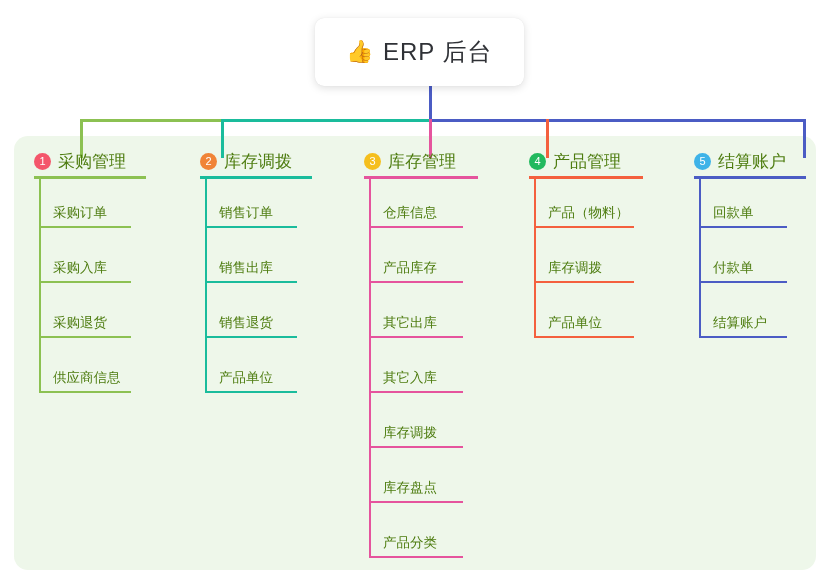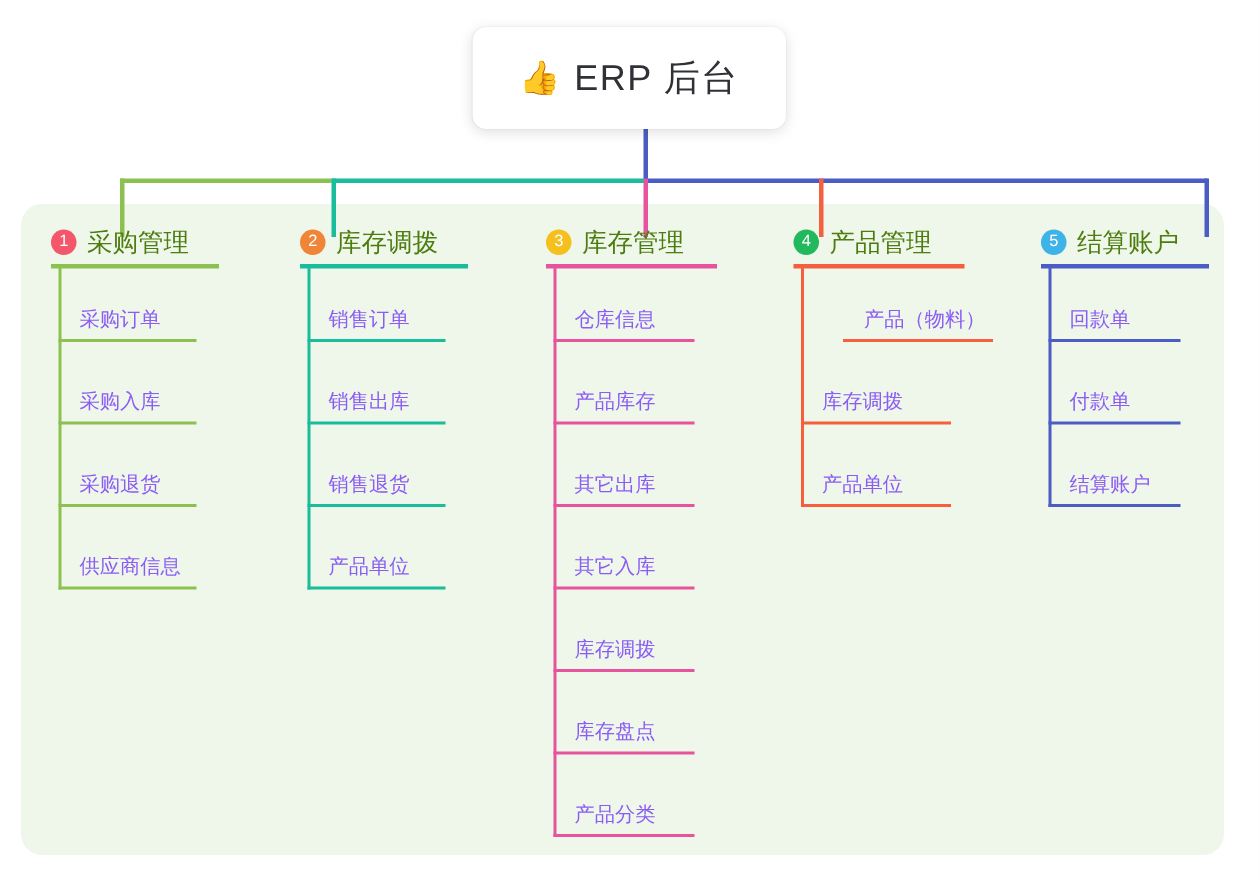--- a/index.html
+++ b/index.html
@@ -58,21 +58,21 @@
   .col-title {
     font-size: 17px; color: #4d7c0f; white-space: nowrap;
     font-family: "Liberation Sans", "DejaVu Sans", sans-serif;
   }
   .head-rule { position:absolute; left:0; height: 3px; }
 
   .spine { position: absolute; width: 2px; }
 
   .item { position: absolute; }
   .item-label {
-    font-size: 13.5px; color: #8b5cf6; white-space: nowrap;
+    font-size: 13.5px; color: #4d7c0f; white-space: nowrap;
     position: absolute; left: 14px; bottom: 6px;
     font-family: "Liberation Sans", "DejaVu Sans", sans-serif;
   }
   .item-rule { position: absolute; left: 0; bottom: 0; height: 2px; }
 </style>
 </head>
 <body>
 
 <div id="root">
 
@@ -183,21 +183,21 @@
           <div class="item-rule" style="width: 94px; background: rgb(229, 84, 157);"></div>
         </div>
       </div>
       <div class="col" style="left: 529px; top: 146px; width: 124px;">
         <div class="col-head">
           <span class="badge" style="background: rgb(34, 185, 94);">4</span>
           <span class="col-title">产品管理</span>
         </div>
         <div class="head-rule" style="top: 30px; width: 114px; background: rgb(244, 96, 62);"></div>
         <div class="spine" style="left: 5px; top: 32px; height: 160px; background: rgb(244, 96, 62);"></div>
-        <div class="item" style="left: 5px; top: 40px; width: 100px; height: 42px; margin-left: 28px;">
+        <div class="item" style="left: 5px; top: 40px; width: 100px; height: 42px;">
           <span class="item-label">产品（物料）</span>
           <div class="item-rule" style="width: 100px; background: rgb(244, 96, 62);"></div>
         </div>
         <div class="item" style="left: 5px; top: 95px; width: 100px; height: 42px;">
           <span class="item-label">库存调拨</span>
           <div class="item-rule" style="width: 100px; background: rgb(244, 96, 62);"></div>
         </div>
         <div class="item" style="left: 5px; top: 150px; width: 100px; height: 42px;">
           <span class="item-label">产品单位</span>
           <div class="item-rule" style="width: 100px; background: rgb(244, 96, 62);"></div>

